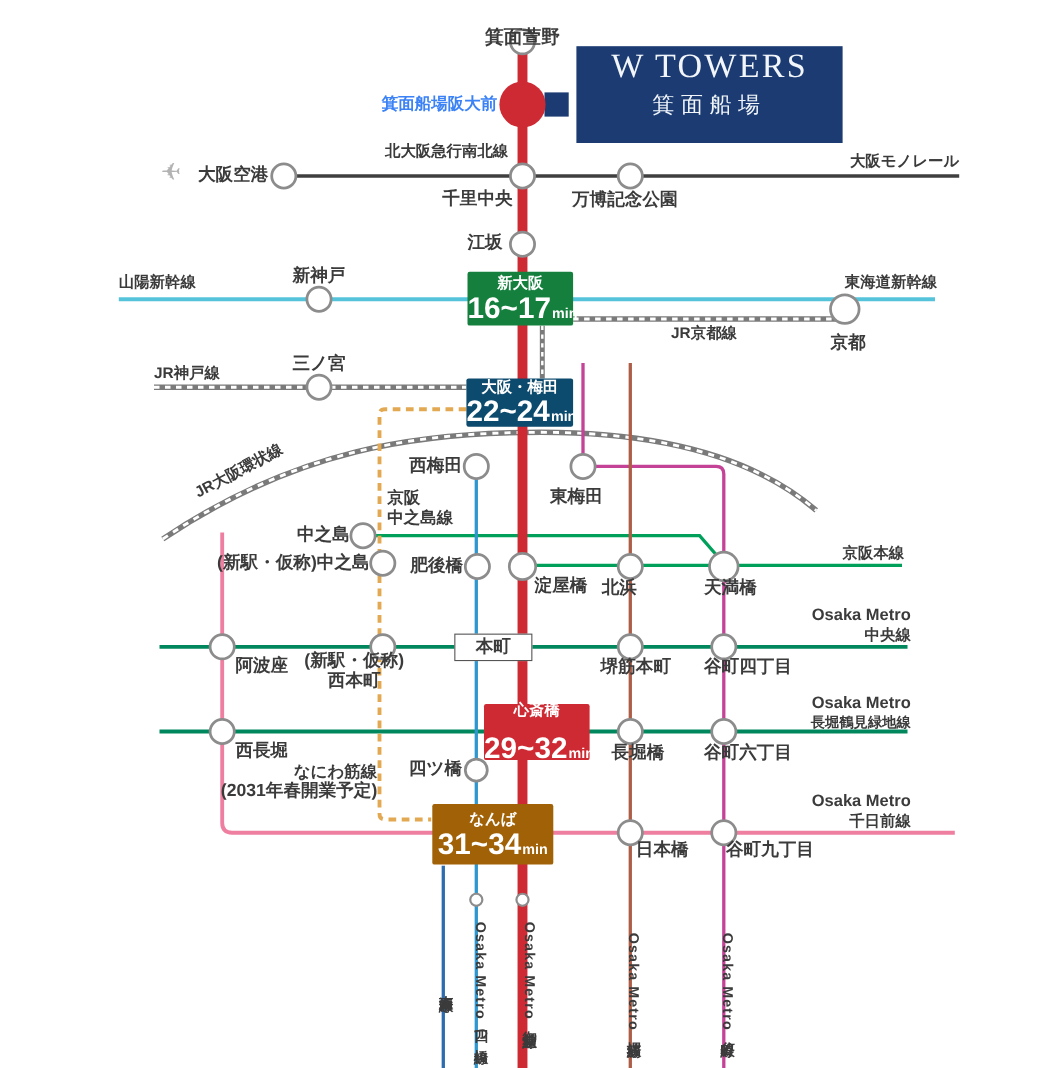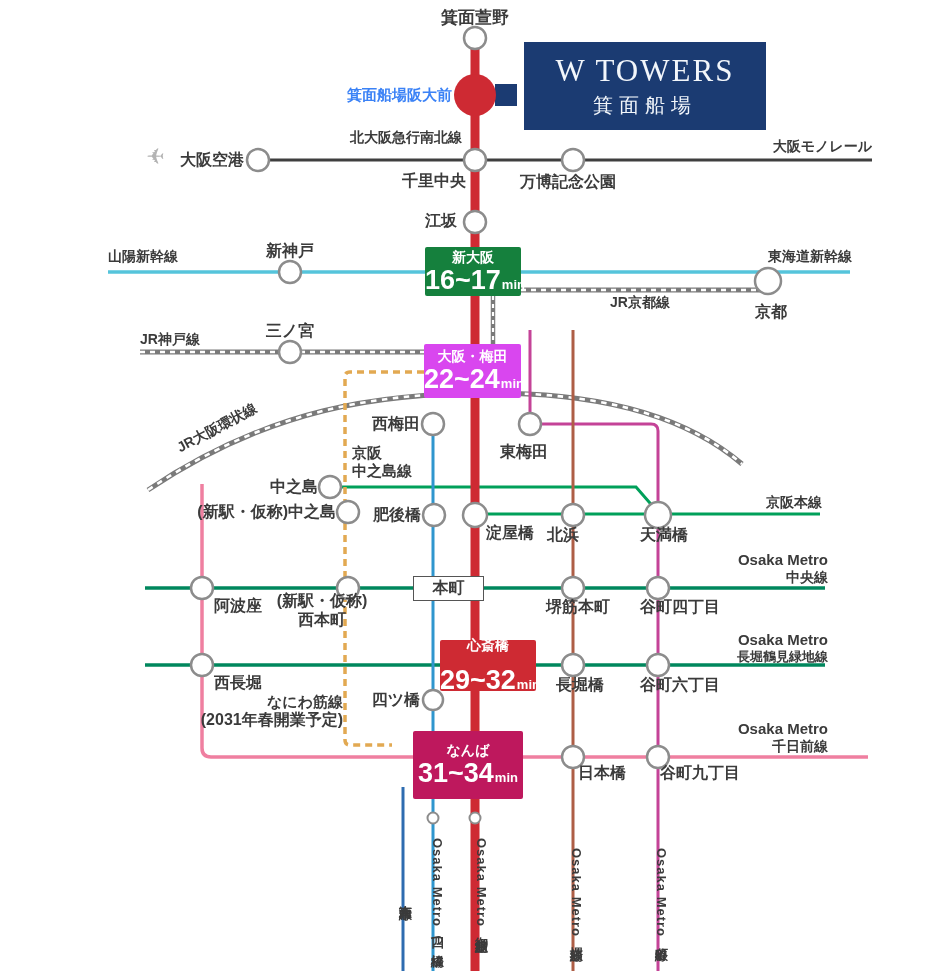--- a/index.html
+++ b/index.html
@@ -3,31 +3,31 @@
 <meta charset="utf-8">
 <style>
   html,body{margin:0;padding:0;background:#fff;}
   .map{position:relative;width:948px;height:971px;background:#fff;overflow:hidden;
        font-family:"Liberation Sans","DejaVu Sans",sans-serif;}
   svg{position:absolute;left:0;top:0;}
   .lbl{position:absolute;font-weight:bold;font-size:16px;color:#3b3b3b;white-space:nowrap;line-height:1.18;}
   .s14{font-size:14px;} .s15{font-size:15px;} .s13{font-size:13px;}
   .tiny{font-size:16px;} .ctr{transform:translateX(-50%);} .rgt{text-align:right;}
   .red{color:#3b82f6;font-size:15px;}
-  .t17{font-size:17px;}
+  .t17{font-size:17px;margin-top:16px;}
   .rot{transform:rotate(-28deg);transform-origin:left center;}
   .vtxt{position:absolute;writing-mode:vertical-rl;text-orientation:mixed;font-weight:bold;
         font-size:13px;color:#3b3b3b;letter-spacing:1px;white-space:nowrap;}
   .timebox{position:absolute;color:#fff;text-align:center;border-radius:2px;
            display:flex;flex-direction:column;justify-content:center;z-index:5;}
   .tb-st{font-size:14px;font-weight:bold;line-height:1.2;}
   .tb-tm{font-size:27px;font-weight:bold;line-height:1.05;}
   .tb-un{font-size:13px;font-weight:bold;margin-left:1px;}
   .wtowers{position:absolute;left:524px;top:42px;width:242px;height:88px;z-index:5;
-           display:flex;flex-direction:column;align-items:center;justify-content:center;
+           display:flex;flex-direction:column;align-items:center;
            color:#f2f6fb;font-family:"Liberation Serif","DejaVu Serif",serif;}
   .wt-brand{font-size:31px;letter-spacing:2px;line-height:1.15;}
   .wt-name{font-size:20px;letter-spacing:6px;margin-top:4px;}
   .hommachi-box{position:absolute;left:413px;top:576px;width:71px;height:25px;background:#fff;
                 border:1.5px solid #555;box-sizing:border-box;z-index:4;
                 display:flex;align-items:center;justify-content:center;
                 font-size:16px;font-weight:bold;color:#3b3b3b;}
   .plane{position:absolute;left:146px;top:146px;font-size:22px;color:#b3b3b3;transform:scaleX(-1);line-height:1;}
 </style>
 </head>
@@ -112,29 +112,29 @@
 
   <div class="wtowers" style="background: rgb(27, 59, 114);">
     <div class="wt-brand">W TOWERS</div>
     <div class="wt-name">箕面船場</div>
   </div>
 
   <div class="timebox" style="left: 425px; top: 247px; width: 96px; height: 49px; background: #15803d;">
     <div class="tb-st">新大阪</div>
     <div class="tb-tm"><span>16~17</span><span class="tb-un">min</span></div>
   </div>
-  <div class="timebox" style="left: 424px; top: 344px; width: 97px; height: 54px; background: #d946ef;">
+  <div class="timebox" style="left: 424px; top: 344px; width: 97px; height: 44px; background: #0c4a6e;">
     <div class="tb-st">大阪・梅田</div>
     <div class="tb-tm"><span>22~24</span><span class="tb-un">min</span></div>
   </div>
   <div class="timebox" style="left: 440px; top: 640px; width: 96px; height: 51px; background: rgb(206, 42, 51); gap: 12px;">
     <div class="tb-st">心斎橋</div>
     <div class="tb-tm"><span>29~32</span><span class="tb-un">min</span></div>
   </div>
-  <div class="timebox" style="left: 393px; top: 731px; width: 110px; height: 68px; background: #be185d; margin-left: 20px;">
+  <div class="timebox" style="left: 393px; top: 731px; width: 110px; height: 55px; background: #a16207;">
     <div class="tb-st">なんば</div>
     <div class="tb-tm"><span>31~34</span><span class="tb-un">min</span></div>
   </div>
 
   <div class="hommachi-box">本町</div>
 
   <div class="plane">✈</div>
 
   <div class="lbl ctr t17" style="left:475px;top:8px">箕面萱野</div>
   <div class="lbl red rgt" style="right:496px;top:86px">箕面船場阪大前</div>

